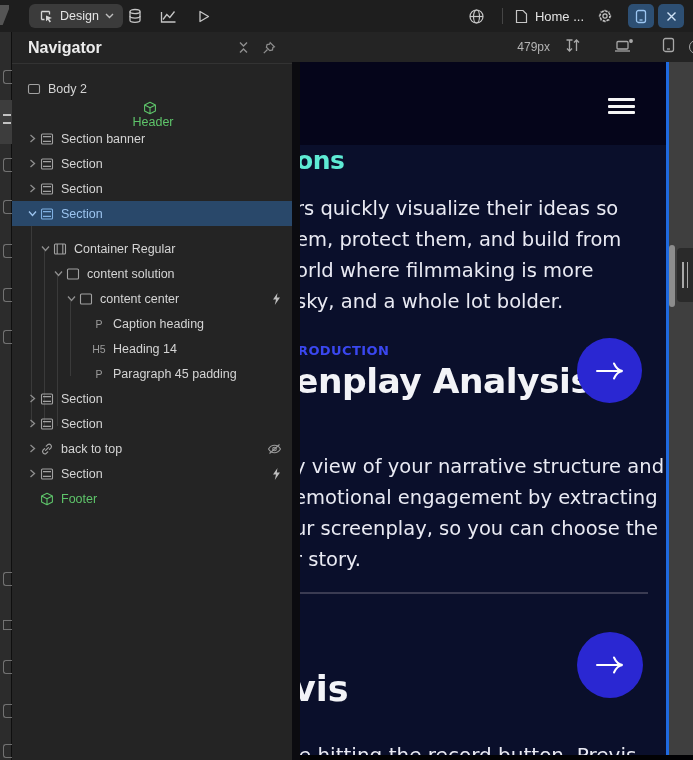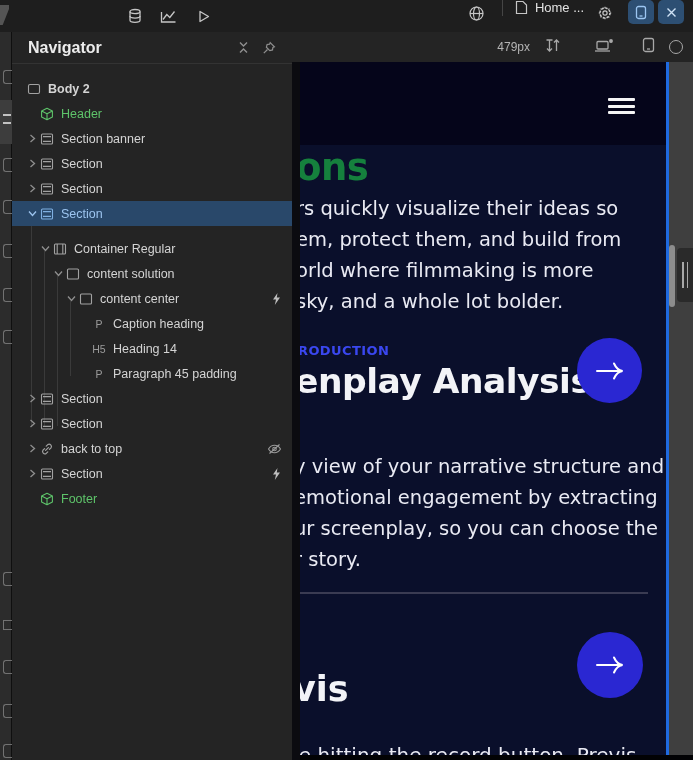--- a/index.html
+++ b/index.html
@@ -10,30 +10,30 @@
   
   .top-toolbar { position:absolute; left:0; top:0; width:693px; height:32px;
     background:#1e1e1e; display:flex; align-items:center; z-index:30; }
   .logo-partial { position:absolute; left:0; top:5px; width:9px; height:20px;
     background:#555; clip-path:polygon(0 0,100% 0,100% 20%,30% 100%,0 100%); }
   .design-btn { position:absolute; left:29px; top:4px; height:24px; padding:0 9px;
     background:#3b3b3b; border-radius:6px; display:flex; align-items:center; gap:6px;
     color:#e4e4e4; font-size:12.5px; }
   .tb-icon { display:flex; align-items:center; justify-content:center; width:26px; height:26px; }
   .tb-icon svg { display:block; }
-  .tb-right { position:absolute; right:0; top:0; height:32px; display:flex; align-items:flex-start; }
+  .tb-right { position:absolute; right:0; top:0; height:32px; display:flex; align-items:center; }
   .tb-sep { width:1px; height:16px; background:#454545; margin:0 12px; }
   .home-tab { display:flex; align-items:center; gap:7px; color:#e2e2e2; font-size:13px; }
   .blue-btn { width:26px; height:24px; border-radius:5px; background:#2d4f73;
     display:flex; align-items:center; justify-content:center; margin-left:4px; }
 
   
   .canvas-bar { position:absolute; left:292px; top:32px; width:401px; height:30px;
     background:#242424; display:flex; align-items:center; justify-content:flex-end;
-    gap:14px; padding-right:20px; z-index:5; overflow:hidden; }
+    gap:14px; padding-right:0; z-index:5; overflow:hidden; }
   .canvas-bar .px { color:#b4b4b4; font-size:12px; }
   .partial-circle { width:14px; height:14px; border:1.4px solid #a8a8a8; border-radius:50%;
     margin-right:-10px; flex:none; }
 
   
   .left-rail { position:absolute; left:0; top:32px; width:12px; height:728px;
     background:#2c2c2c; border-right:1px solid #0f0f0f; z-index:25; }
   .rail-frag { position:absolute; left:3px; width:9px; height:14px; border:1.4px solid #8a8a8a;
     border-right:none; border-radius:3px 0 0 3px; opacity:.75; }
   .rail-active { position:absolute; left:0; width:12px; height:44px; background:#3d3d3d; }
@@ -59,22 +59,22 @@
   .row.green { color:#5ec46a; }
 
   
   .panel-gap { position:absolute; left:292px; top:62px; width:8px; height:698px; background:#0b0b10; z-index:10; }
   .site-canvas { position:absolute; left:300px; top:62px; width:366px; height:698px;
     background:#0a0f2b; overflow:hidden; z-index:4; font-family:"DejaVu Sans", sans-serif; }
   .site-header { position:absolute; left:0; top:0; width:366px; height:83px; background:#05051a; }
   .hamburger { position:absolute; left:308px; top:36px; width:27px; height:16px;
     display:flex; flex-direction:column; justify-content:space-between; }
   .hamburger i { display:block; height:3px; background:#f5f5f5; border-radius:1px; }
-  .site-h1 { position:absolute; left:-4px; top:84px; font-size:37px; font-weight:bold;
-    color:#15803d; letter-spacing:-.5px; white-space:nowrap; }
+  .site-h1 { position:absolute; left:-4px; top:84px; font-size:25px; font-weight:bold;
+    color:#5eead4; letter-spacing:-.5px; white-space:nowrap; }
   .site-p { position:absolute; font-size:19.5px; line-height:31px; color:#e9eaf3;
     white-space:pre-line; }
   .site-caption { position:absolute; left:-2px; top:281px; font-size:13px; font-weight:bold;
     color:#3a47f0; letter-spacing:.4px; white-space:nowrap; }
   .site-h2 { position:absolute; left:-5px; top:299px; font-size:34.5px; font-weight:bold;
     color:#f2f3f7; letter-spacing:-.5px; white-space:nowrap; }
   .arrow-btn { position:absolute; width:65px; height:65px; border-radius:50%;
     background:#2a27d2; display:flex; align-items:center; justify-content:center; }
   .site-divider { position:absolute; left:-4px; top:530px; width:352px; height:2px; background:#3a3b52; }
   .site-h3 { position:absolute; left:-7px; top:607px; font-size:35px; font-weight:bold;
@@ -91,20 +91,32 @@
   .bottom-sliver { position:absolute; left:292px; top:755px; width:401px; height:5px; background:#020204; z-index:8; }
 </style>
 </head>
 <body>
 
 <div id="app">
 
   <div class="top-toolbar">
     <div class="logo-partial"></div>
 
+    <div class="design-btn">
+      <span class="tb-icon" style="width:16px">
+        <svg width="15" height="15" viewBox="0 0 15 15" fill="none" stroke="#d8d8d8" stroke-width="1.3">
+          <path d="M2.5 2.5 h8 M2.5 2.5 v8 M10.5 2.5 v3 M2.5 10.5 h3"></path>
+          <path d="M7 6.5 L13 9 L10.2 9.9 L12 12.6 L10.6 13.4 L8.9 10.7 L7 12.3 Z" fill="#d8d8d8" stroke="none"></path>
+        </svg>
+      </span>
+      <span>Design</span>
+      <svg width="9" height="6" viewBox="0 0 9 6" fill="none" stroke="#bdbdbd" stroke-width="1.4">
+          <path d="M1 1 L4.5 4.5 L8 1"></path>
+        </svg>
+    </div>
 
     <div class="tb-icon" style="position:absolute;left:122px">
       <svg width="16" height="16" viewBox="0 0 16 16" fill="none" stroke="#c6c6c6" stroke-width="1.3">
         <ellipse cx="8" cy="3.6" rx="5" ry="2.1"></ellipse>
         <path d="M3 3.6 V12.2 c0 1.2 2.3 2.1 5 2.1 s5 -.9 5 -2.1 V3.6"></path>
         <path d="M3 8 c0 1.2 2.3 2.1 5 2.1 s5 -.9 5 -2.1"></path>
       </svg>
     </div>
     <div class="tb-icon" style="position:absolute;left:155px">
       <svg width="17" height="15" viewBox="0 0 17 15" fill="none" stroke="#c6c6c6" stroke-width="1.3">
@@ -212,29 +224,29 @@
         </svg>
       </span>
     </div>
 
     <div class="guide" style="left:19px; top:194px; height:200px"></div>
     <div class="guide" style="left:32px; top:219px; height:175px"></div>
     <div class="guide" style="left:45px; top:244px; height:150px"></div>
     <div class="guide" style="left:58px; top:269px; height:75px"></div>
 
     <div class="tree" id="tree">
-        <div class="row" style="padding-left: 14px; font-weight: bold;">
+        <div class="row" style="padding-left: 14px;">
           <span class="eicon">
             <svg width="14" height="14" viewBox="0 0 14 14">
               <rect x="1.5" y="2.5" width="11" height="9" rx="1.5" fill="none" stroke="#a2a2a2" stroke-width="1.1"></rect>
             </svg>
           </span>
           <span class="lbl">Body 2</span>
         </div>
-        <div class="row green" style="padding-left: 14px;">
+        <div class="row green" style="padding-left: 2px; flex-direction: column;">
           <span class="chev"></span>
           <span class="eicon">
             <svg width="14" height="14" viewBox="0 0 14 14">
               <path d="M7 1.2 L12.4 4 V10 L7 12.8 L1.6 10 V4 Z M1.6 4 L7 6.8 L12.4 4 M7 6.8 V12.8" fill="none" stroke="#5ec46a" stroke-width="1.1" stroke-linejoin="round"></path>
             </svg>
           </span>
           <span class="lbl">Header</span>
         </div>
         <div class="row" style="padding-left: 14px;">
           <span class="chev">

